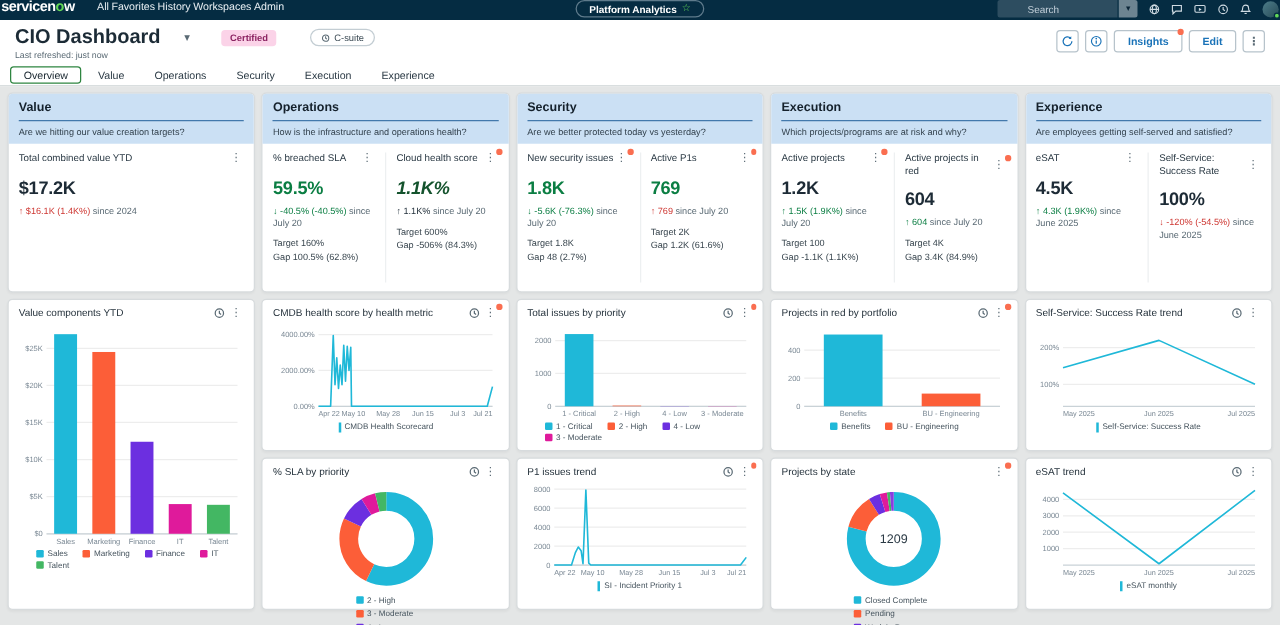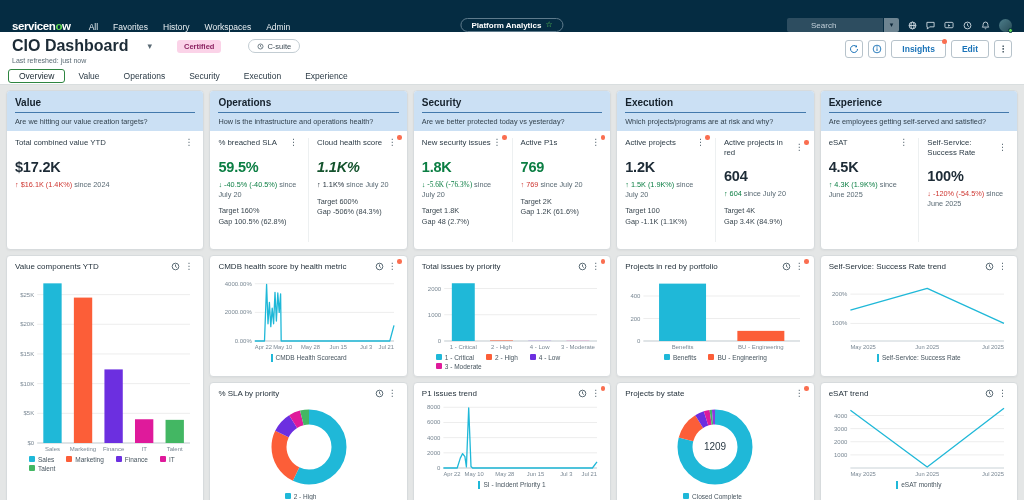--- a/index.html
+++ b/index.html
@@ -1,22 +1,22 @@
 <!DOCTYPE html>
 <html><head>
 <meta charset="utf-8">
 <style>
 *{box-sizing:border-box;margin:0;padding:0}
 html,body{width:1024px;height:500px;overflow:hidden}
 body{font-family:"Liberation Sans","DejaVu Sans",sans-serif;background:#e4e6e6;color:#1d2b36}
 
-.nav{height:32px;background:#052c42;display:flex;align-items:flex-end;padding:0 12px;position:relative;color:#fff}
+.nav{height:16px;background:#052c42;display:flex;align-items:flex-start;padding:0 1px;position:relative;color:#fff}
 .brand{font-size:11.5px;font-weight:700;letter-spacing:-.4px;cursor:pointer}
 .brand .accent{color:#63d957}
-.nav-items{display:flex;gap:15px;margin-left:18px}
+.nav-items{display:flex;gap:2px;margin-left:18px}
 .nav-item{font-size:8.5px;color:#e9eff3;cursor:pointer}
 .nav-pill{position:absolute;left:50%;transform:translateX(-50%);border:1px solid #5f7b8c;border-radius:9px;height:14px;display:flex;align-items:center;gap:4px;padding:0 10px;font-size:8px;font-weight:700;cursor:pointer}
 .nav-pill .star{color:#63d957;font-size:8px;line-height:1}
 .nav-right{margin-left:auto;display:flex;align-items:center;gap:9px}
 .search{display:flex;align-items:center;height:14px}
 .search-box{display:flex;align-items:center;gap:19px;width:96px;height:14px;background:rgba(255,255,255,.16);border-radius:2px 0 0 2px;padding:0 5px}
 .search-input{background:transparent;border:0;outline:0;color:#dfe8ee;font-size:8px;width:70px;font-family:inherit}
 .search-input::placeholder{color:#c3d0da}
 .search-caret{width:15px;height:14px;background:rgba(255,255,255,.42);border-radius:0 2px 2px 0;display:flex;align-items:center;justify-content:center;font-size:7px;color:#0b2537;cursor:pointer;margin-left:1px}
 .nav-ico{display:flex;align-items:center;cursor:pointer}
@@ -405,21 +405,21 @@
           <div class="kpi-row">
             <div class="kpi">
               <div class="kpi-top">
                 <div class="kpi-label">New security issues</div>
                 <div class="card-icons">
                   <span class="kebab">⋮</span>
                   <span class="alert-dot"></span>
                 </div>
               </div>
               <div class="kpi-value" style="color: rgb(11, 126, 67);">1.8K</div>
-              <div class="kpi-delta"><span style="color: rgb(11, 126, 67); font-family: Liberation Serif, serif;">↓ -5.6K (-76.3%)</span><span class="kpi-suffix"> since July 20</span></div>
+              <div class="kpi-delta"><span style="color: rgb(11, 126, 67);">↓ -5.6K (-76.3%)</span><span class="kpi-suffix"> since July 20</span></div>
               <div class="kpi-target">
                 <div>Target 1.8K</div>
                 <div>Gap 48 (2.7%)</div>
               </div>
             </div>
             <div class="kpi">
               <div class="kpi-top">
                 <div class="kpi-label">Active P1s</div>
                 <div class="card-icons">
                   <span class="kebab">⋮</span>

